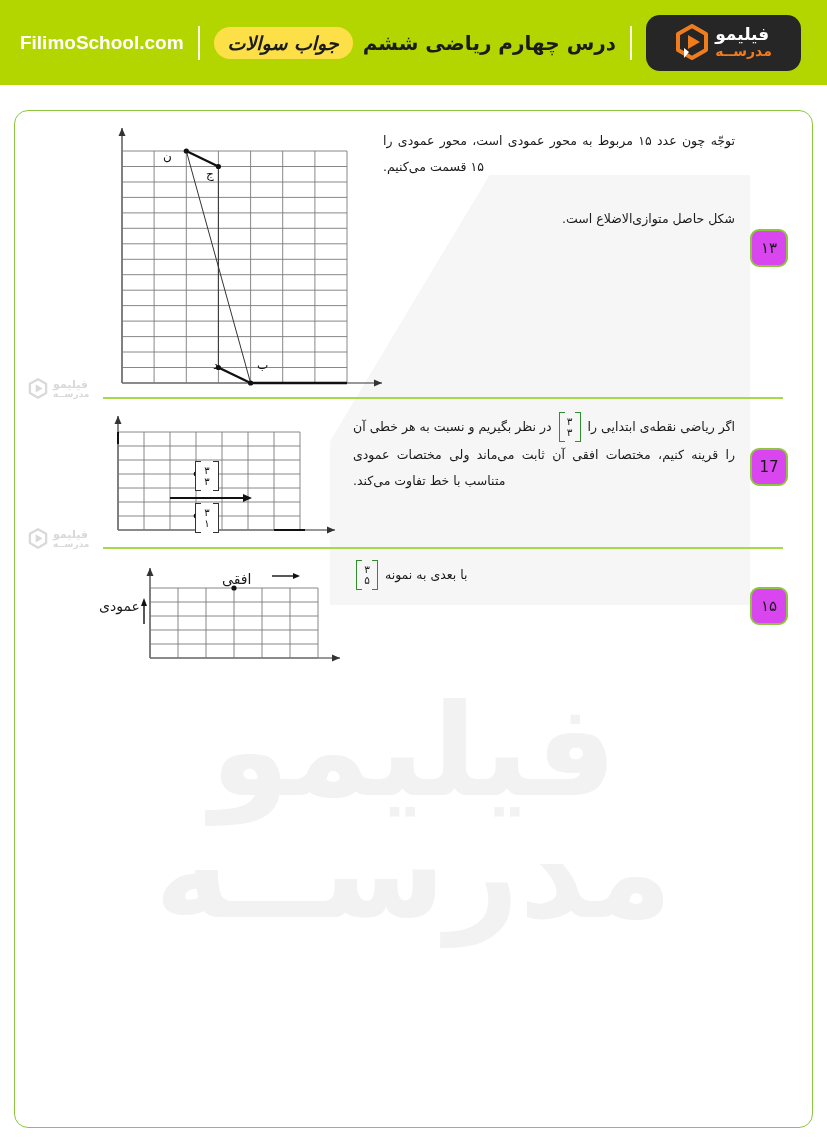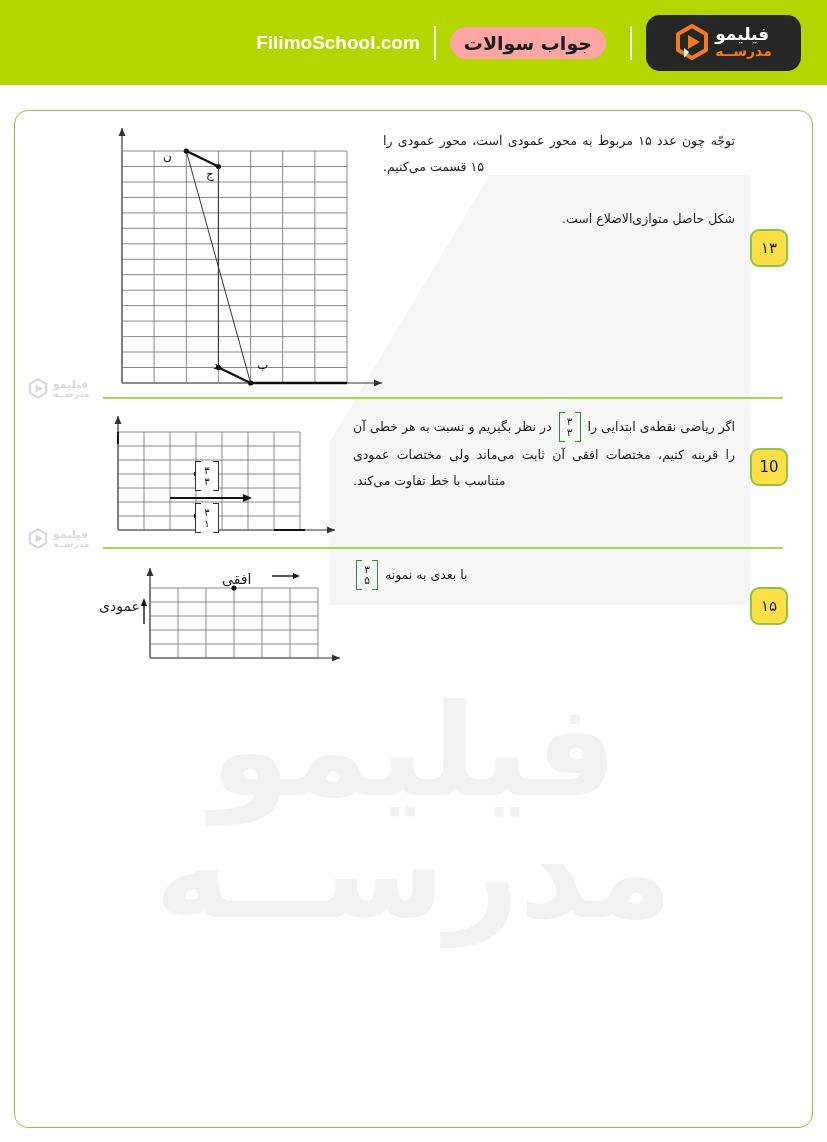--- a/index.html
+++ b/index.html
@@ -29,23 +29,23 @@
   .logo-mark{width:34px;height:38px;position:relative;flex-shrink:0;}
 
   .hsep{
     width:2px;height:34px;background:#ffffff;opacity:.9;
     margin:0 14px;flex-shrink:0;
   }
   .h-title{
     color:#1b1b1b;font-size:20px;font-weight:bold;white-space:nowrap;
   }
   .h-pill{
-    background:#fca5a5;border-radius:16px;
+    background:#fde047;border-radius:16px;
     padding:5px 14px;font-size:19px;font-weight:bold;color:#1b1b1b;
-    white-space:nowrap;margin-right:10px;
+    white-space:nowrap;margin-right:10px;font-style:italic;
   }
   .h-site{
     color:#ffffff;font-size:19px;font-weight:bold;
     font-family:"Liberation Sans",sans-serif;
     direction:ltr;white-space:nowrap;
   }
 
   
   .sheet{
     position:absolute;left:14px;top:110px;
@@ -79,21 +79,21 @@
   .qtext{
     position:absolute;color:#1a1a1a;
     font-size:12.5px;line-height:2.05;
     text-align:justify;text-align-last:left;
     direction:rtl;
   }
   .badge{
     position:absolute;width:34px;height:34px;
     border:2.4px solid #8cc63f;border-radius:9px;
     display:flex;align-items:center;justify-content:center;
-    color:#1a1a1a;font-size:15px;background:#fde047;z-index:4;
+    color:#1a1a1a;font-size:15px;background:#d946ef;z-index:4;
   }
   .divider{
     position:absolute;height:1.6px;background:#a6d94a;z-index:2;
   }
 
   
   .mat{
     display:inline-flex;align-items:center;justify-content:center;
     vertical-align:middle;position:relative;
     width:22px;height:30px;margin:0 3px;
@@ -134,20 +134,21 @@
       <svg width="34" height="38" viewBox="0 0 34 38">
         <path d="M17 2 L31 10 L31 26 L17 34 L3 26 L3 10 Z" fill="none" stroke="#f07c1e" stroke-width="4" stroke-linejoin="round"></path>
         <path d="M13 11 L25 18 L13 25 Z" fill="#f07c1e"></path>
         <path d="M9 24 L14 28 L9 34 Z" fill="#ffffff"></path>
       </svg>
     </span>
   </div>
 
   <div class="hsep"></div>
 
+  <span class="h-title">درس چهارم ریاضی ششم</span>
   <span class="h-pill">جواب سوالات</span>
 
   <div class="hsep"></div>
 
   <span class="h-site">FilimoSchool.com</span>
 </div>
 
 <div class="wm-swoosh"></div>
 
 <div class="wm-big">
@@ -239,21 +240,21 @@
   </svg>
 </div>
 <div class="ptlabel" style="left:163px;top:149px;">ن</div>
 <div class="ptlabel" style="left:206px;top:167px;">ج</div>
 <div class="ptlabel" style="left:257px;top:358px;">ب</div>
 <div class="ptlabel" style="left:213px;top:358px;">د</div>
 
 <div class="divider" style="left:103px;top:397px;width:680px;"></div>
 
 <div class="badge" style="left:750px;top:448px;">
-  <span>10</span>
+  <span>17</span>
 </div>
 
 <div class="qtext" style="left:353px;top:412px;width:382px;">
   <span>اگر ریاضی نقطه‌ی ابتدایی را</span>
   <span class="mat">
     <span class="bk bkl"></span>
     <span class="bk bkr"></span>
     <span class="nums">
       <span>۳</span>
       <span>۳</span>

